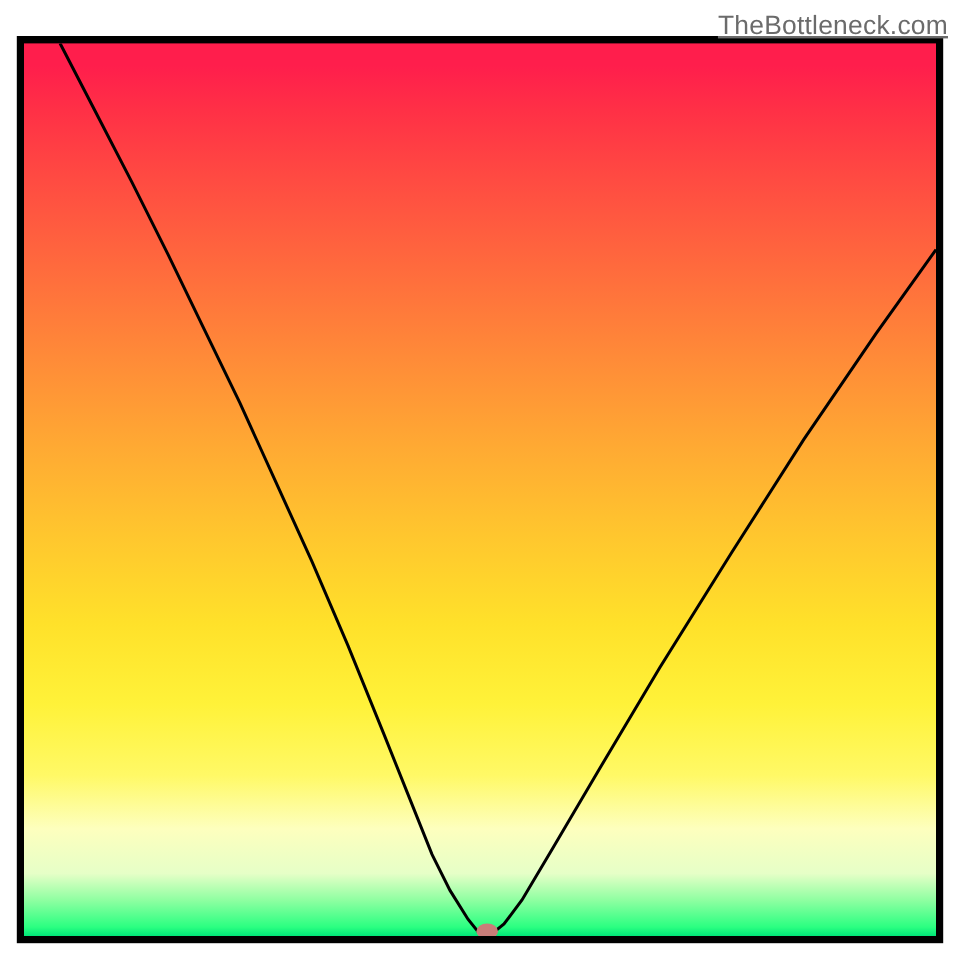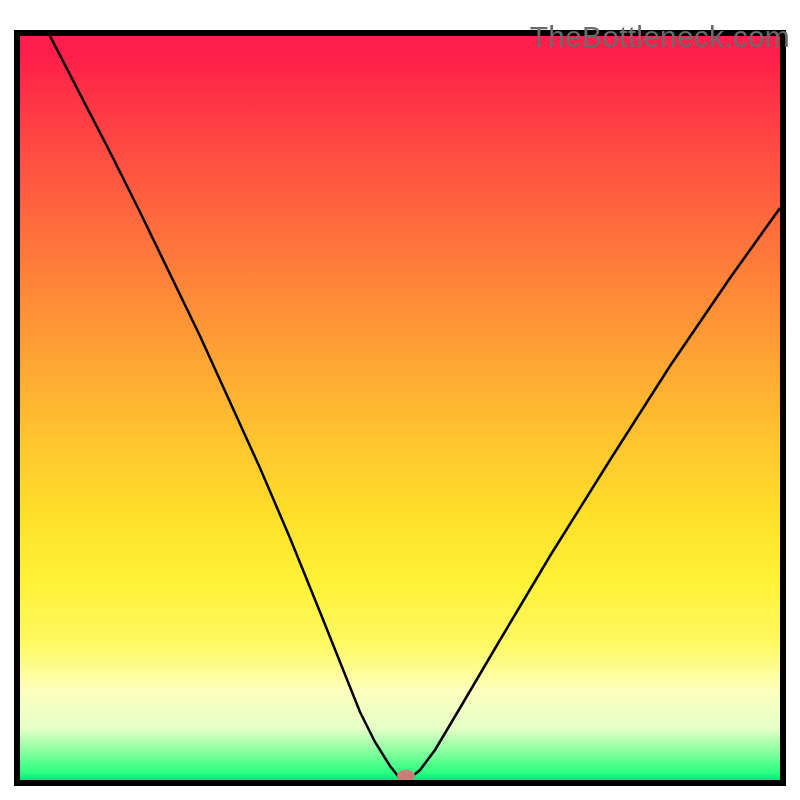--- a/index.html
+++ b/index.html
@@ -11,27 +11,28 @@
     font-family: Arial, Helvetica, sans-serif;
     overflow: hidden;
   }
   .wrap {
     position: relative;
     width: 800px;
     height: 800px;
   }
   .attribution {
     position: absolute;
-    top: 20px;
+    top: 8px;
     right: 10px;
-    font-size: 30px;
+    font-size: 22px;
     font-weight: 400;
     color: #6b6b6b;
     letter-spacing: 0.2px;
     z-index: 3;
+    text-decoration: underline;
   }
   .frame {
     position: absolute;
     left: 14px;
     top: 30px;
     width: 772px;
     height: 756px;
     background: #000000;
     z-index: 1;
   }

